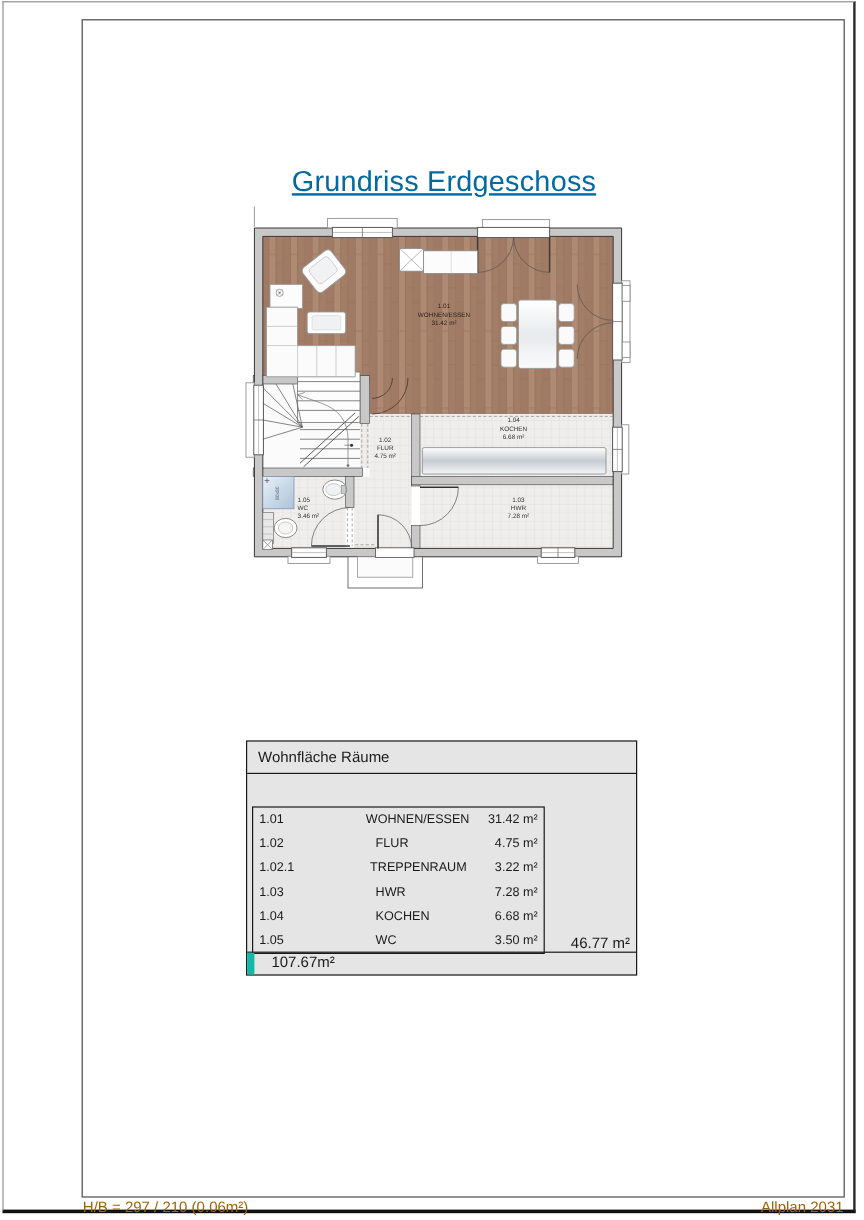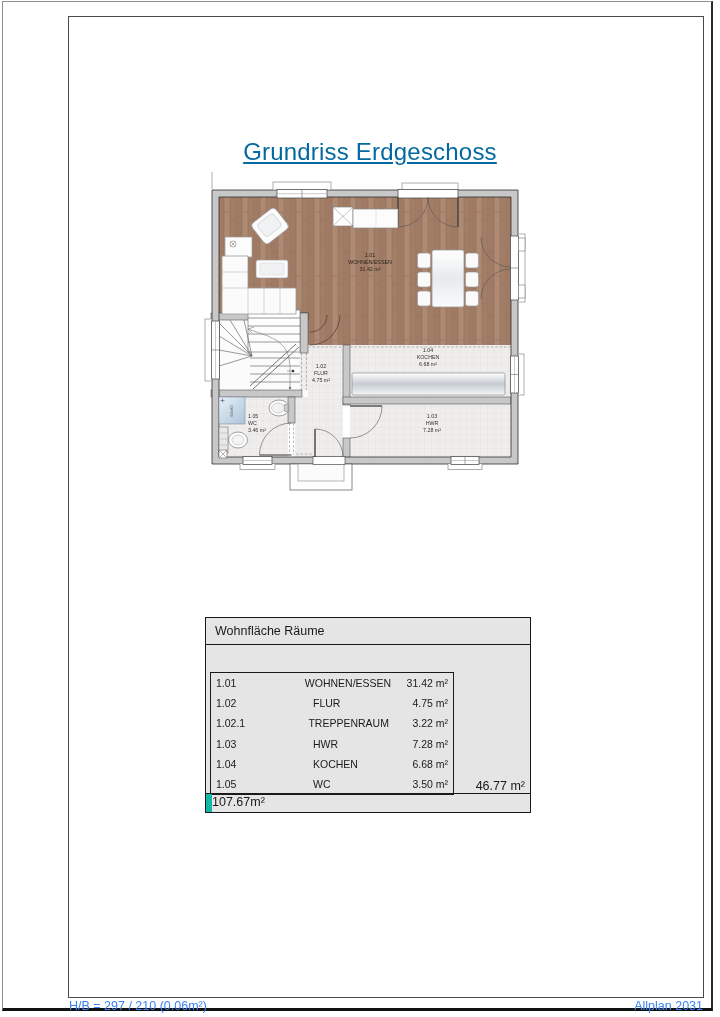--- a/index.html
+++ b/index.html
@@ -43,26 +43,26 @@
   .subtotal{
     position:absolute;right:5px;top:158px;width:90px;height:20px;line-height:20px;
     text-align:right;font-size:12.5px;
   }
   .total-row{
     position:absolute;left:0;right:0;bottom:0;height:18px;
     border-top:1px solid #1a1a1a;display:flex;font-size:12.5px;line-height:16px;
   }
   .total-row .tr-label{flex:1;padding-left:9px;}
   .total-row .tr-value{
-    width:78px;border-left:6px solid #14b8a6;padding-right:5px;box-sizing:border-box;
+    width:78px;border-left:6px solid #14b8a6;text-align:right;padding-right:5px;box-sizing:border-box;
   }
   
   .footer{
     position:absolute;left:69px;top:999px;width:634px;
-    display:flex;justify-content:space-between;font-size:12.5px;color:#3b82f6;
+    display:flex;justify-content:space-between;font-size:12.5px;color:#a16207;
   }
   svg text{font-family:"Liberation Sans", sans-serif;}
   .room-label{font-size:5.3px;fill:#2b241d;}
   .room-label-tile{font-size:5.3px;fill:#333;}
 </style>
 </head>
 <body>
 
 <div class="page-border"></div>
 <div class="drawing-frame"></div>

